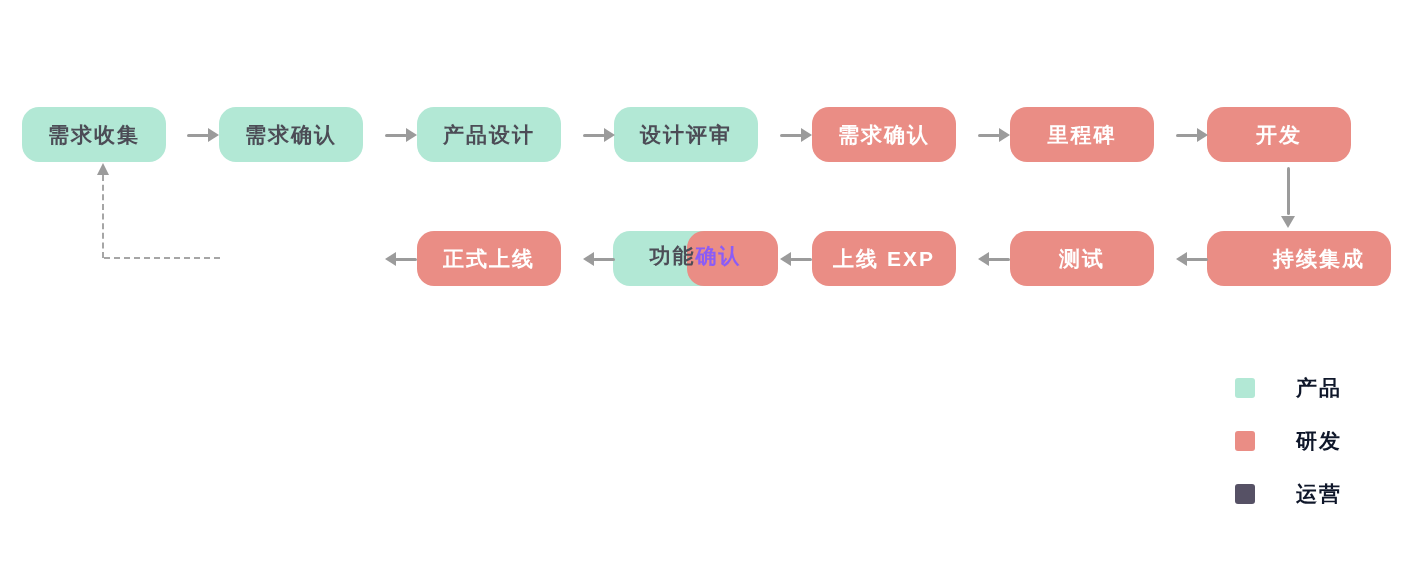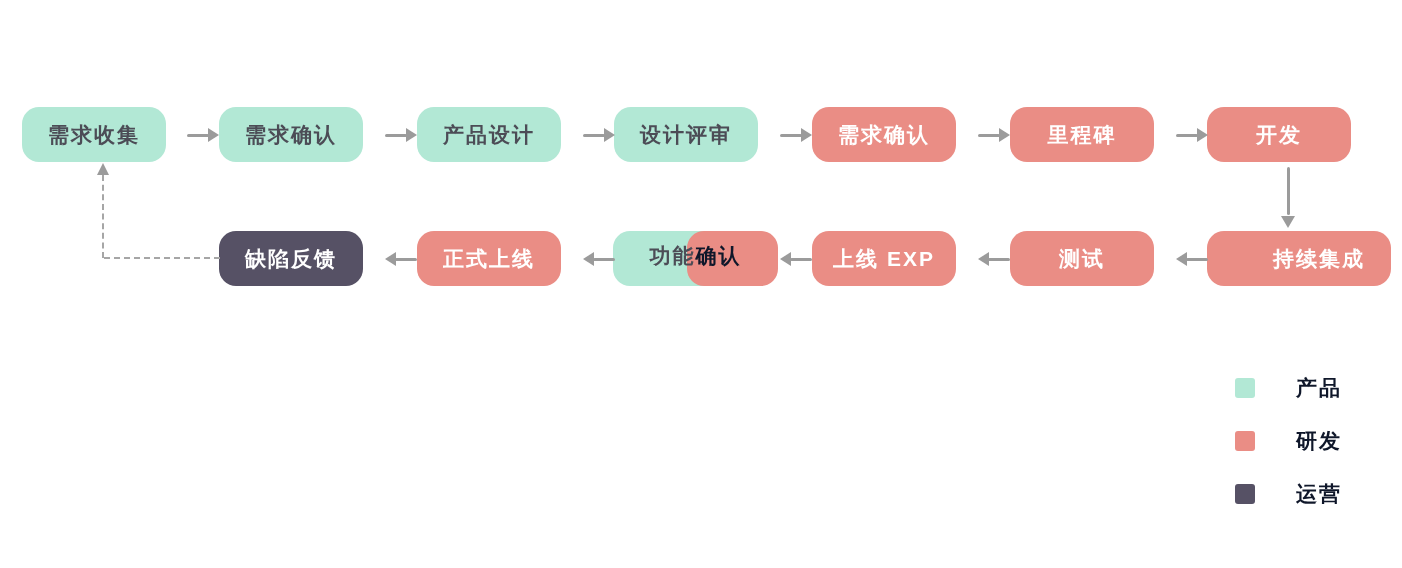--- a/index.html
+++ b/index.html
@@ -35,21 +35,21 @@
   
   .node-split { position:absolute; left:613px; top:231px; width:165px; height:49px; }
   .split-teal   { position:absolute; left:0;  top:0; width:112px; height:55px; border-radius:17px; background:#b2e8d5; }
   .split-salmon { position:absolute; left:74px; top:0; width:91px; height:55px; border-radius:17px; background:#ea8d85; }
   .split-text {
     position:absolute; left:0; top:0; width:100%; height:100%;
     display:flex; align-items:center; justify-content:center;
     font-size:21px; font-weight:600; letter-spacing:2px; white-space:nowrap;
   }
   .t-dark  { color:#4c4c56; }
-  .t-light { color:#0f172a; }
+  .t-light { color:#8b5cf6; }
 
   
   .arrow-right { position:absolute; width:32px; height:14px; }
   .arrow-right::before { content:""; position:absolute; left:0; top:6px; width:22px; height:3px; background:#9b9b9b; border-radius:2px; }
   .arrow-right::after  { content:""; position:absolute; right:0; top:0; width:0; height:0;
     border-left:11px solid #9b9b9b; border-top:7px solid transparent; border-bottom:7px solid transparent; }
 
   .arrow-left { position:absolute; width:32px; height:14px; }
   .arrow-left::before { content:""; position:absolute; right:0; top:6px; width:22px; height:3px; background:#9b9b9b; border-radius:2px; }
   .arrow-left::after  { content:""; position:absolute; left:0; top:0; width:0; height:0;
@@ -105,21 +105,20 @@
   <div class="node-split">
     <div class="split-teal"></div>
     <div class="split-salmon"></div>
     <div class="split-text">
         <span class="t-dark">功能</span>
         <span class="t-light">确认</span>
       </div>
   </div>
 
   <div class="node salmon p12">正式上线</div>
-  <div class="node dark p13">缺陷反馈</div>
 
   <div class="arrow-right ar1"></div>
   <div class="arrow-right ar2"></div>
   <div class="arrow-right ar3"></div>
   <div class="arrow-right ar4"></div>
   <div class="arrow-right ar5"></div>
   <div class="arrow-right ar6"></div>
 
   <div class="arrow-down"></div>
 

